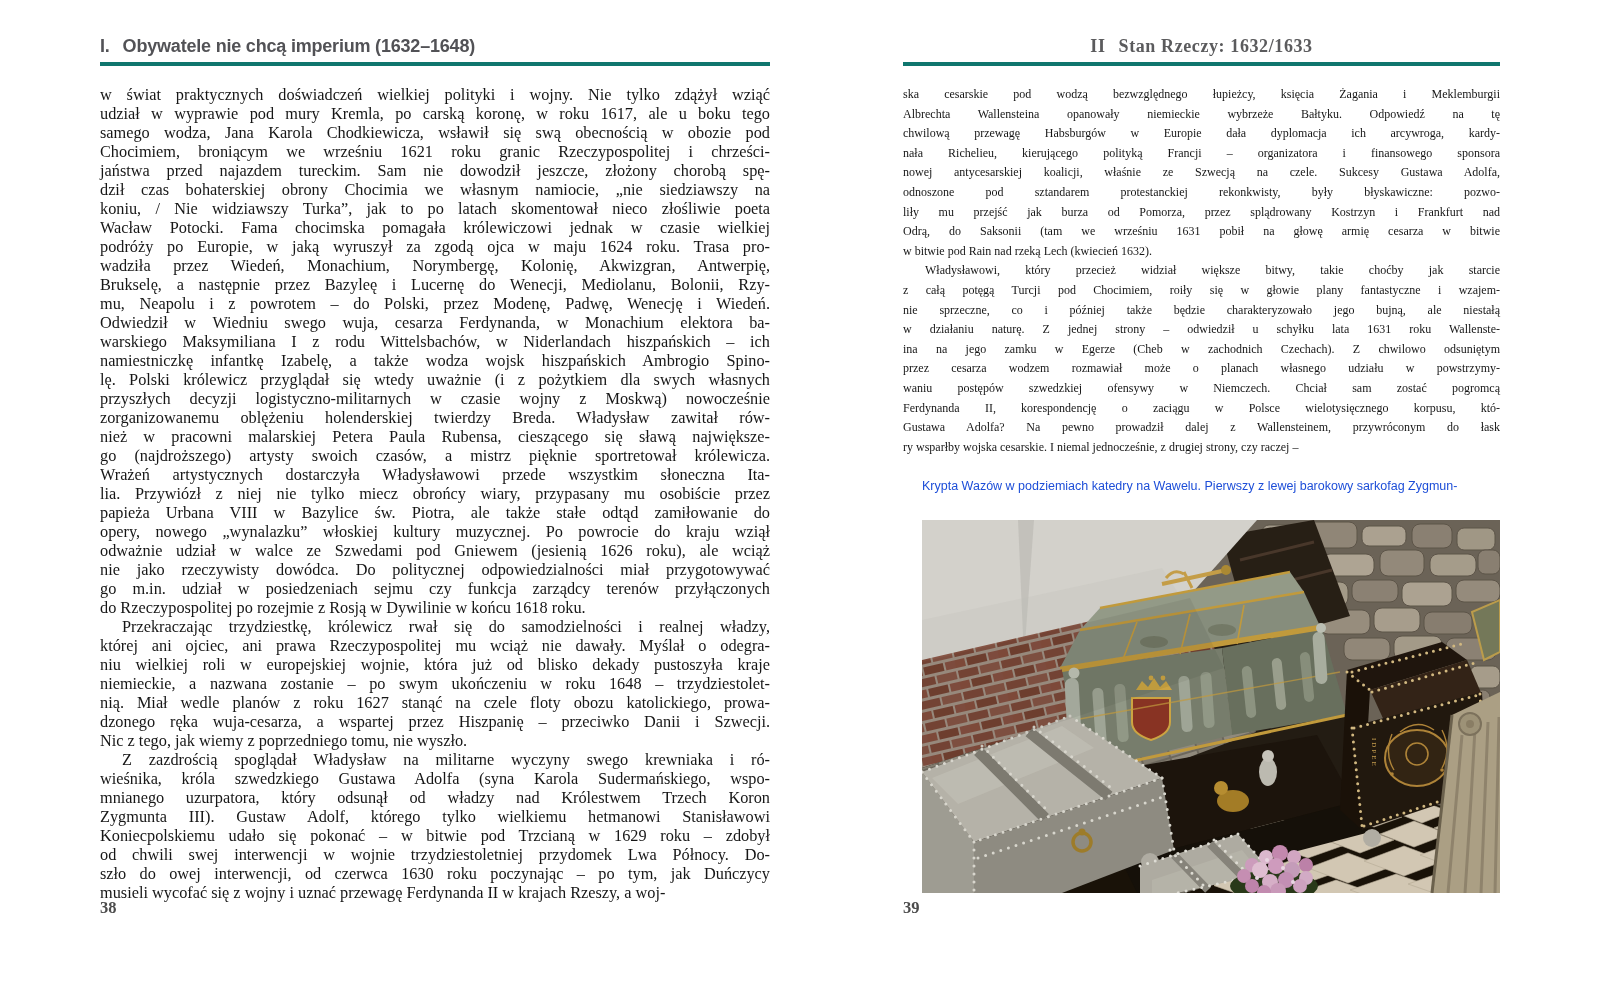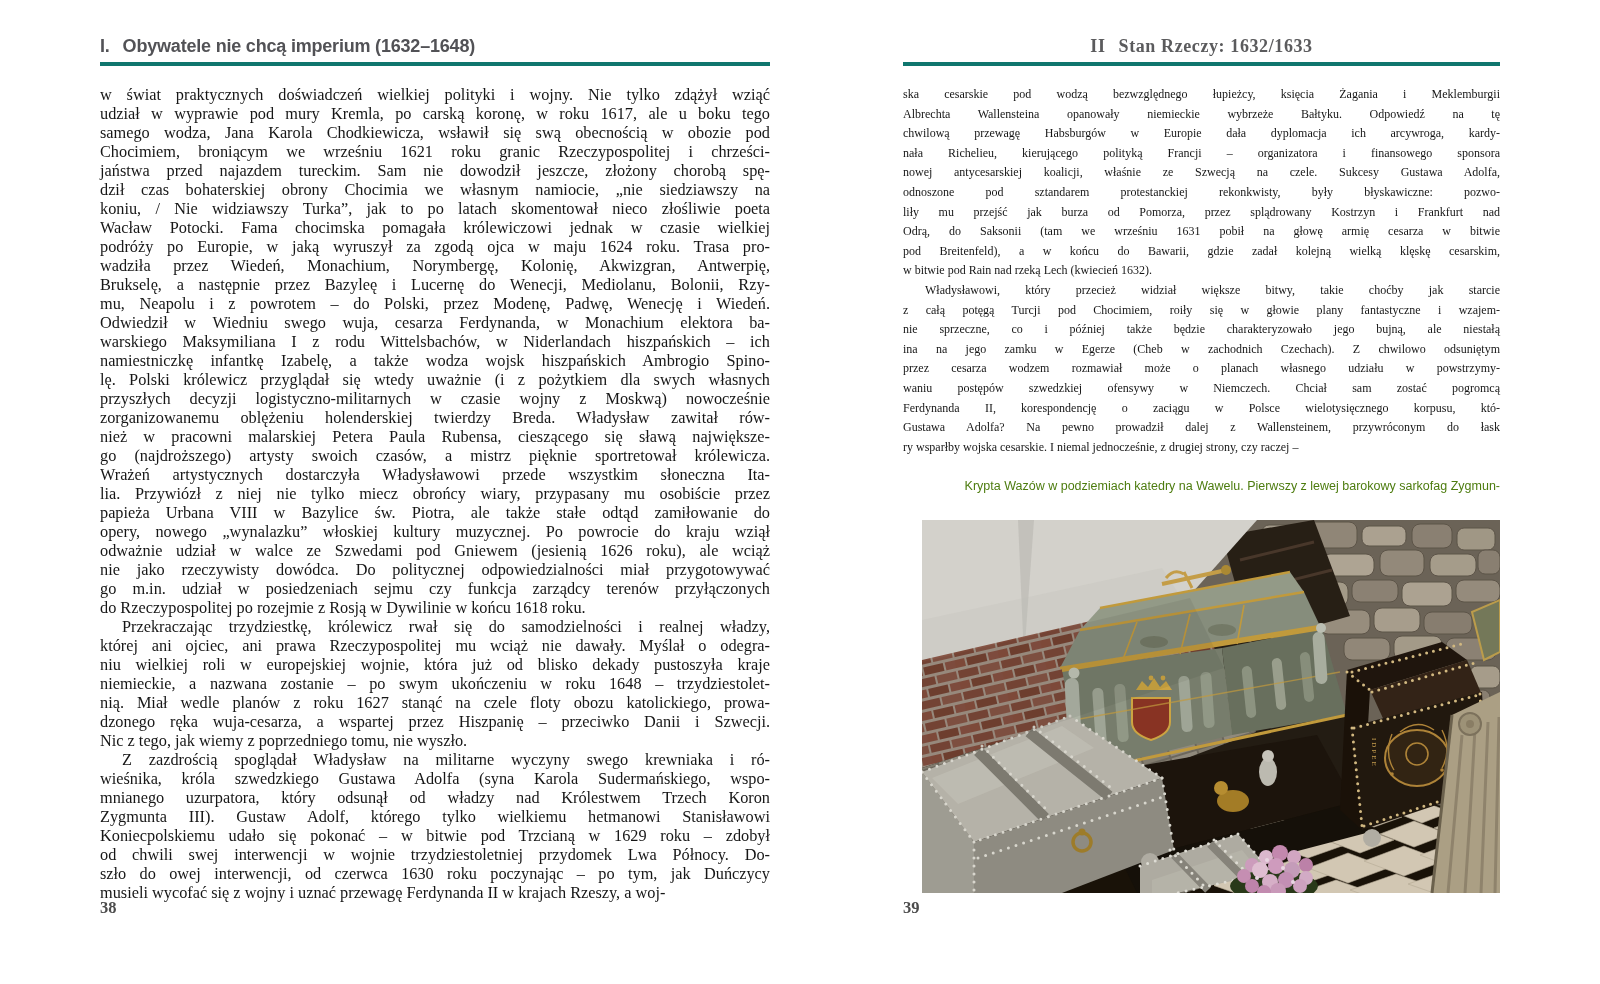--- a/index.html
+++ b/index.html
@@ -13,21 +13,21 @@
   .hdr-right{left:903px;width:597px;text-align:center;font-family:"Liberation Serif",serif;
     font-weight:bold;font-size:18px;color:#5b5b5d;letter-spacing:0.6px;}
   .hdr .numeral{margin-right:13px;}
   .textblock{position:absolute;top:77px;margin-top:8px;}
   .textblock-left{left:100px;width:670px;font-size:16.3px;line-height:19px;}
   .textblock-right{left:903px;width:597px;font-size:12px;line-height:19.6px;}
   .tline{text-align:justify;text-align-last:justify;white-space:normal;}
   .tline.last{text-align-last:left;}
   .tline.ind{text-indent:22px;}
   .caption{position:absolute;left:922px;top:477px;width:578px;
-    font-family:"Liberation Sans",sans-serif;font-size:12.5px;line-height:19px;color:#4d7c0f;text-align:right;}
+    font-family:"Liberation Sans",sans-serif;font-size:12.5px;line-height:19px;color:#1d4ed8;}
   .photo{position:absolute;left:922px;top:520px;width:578px;height:373px;}
   .photo svg{display:block;width:100%;height:100%;}
   .pagenum{position:absolute;top:898px;font-family:"Liberation Serif",serif;
     font-weight:bold;font-size:16.5px;color:#4c4c4c;}
   .pagenum-left{left:100px;}
   .pagenum-right{left:903px;width:597px;}
 </style>
 </head>
 <body>
 
@@ -89,25 +89,25 @@
 
 <div class="textblock textblock-right">
     <div class="tline">ska cesarskie pod wodzą bezwzględnego łupieżcy, księcia Żagania i Meklemburgii</div>
     <div class="tline">Albrechta Wallensteina opanowały niemieckie wybrzeże Bałtyku. Odpowiedź na tę</div>
     <div class="tline">chwilową przewagę Habsburgów w Europie dała dyplomacja ich arcywroga, kardy-</div>
     <div class="tline">nała Richelieu, kierującego polityką Francji – organizatora i finansowego sponsora</div>
     <div class="tline">nowej antycesarskiej koalicji, właśnie ze Szwecją na czele. Sukcesy Gustawa Adolfa,</div>
     <div class="tline">odnoszone pod sztandarem protestanckiej rekonkwisty, były błyskawiczne: pozwo-</div>
     <div class="tline">liły mu przejść jak burza od Pomorza, przez splądrowany Kostrzyn i Frankfurt nad</div>
     <div class="tline">Odrą, do Saksonii (tam we wrześniu 1631 pobił na głowę armię cesarza w bitwie</div>
-    <div class="tline">pod Breitenfeld), a w końcu do Bawarii, gdzie zadał kolejną wielką klęskę cesarskim,</div>
     <div class="tline last">w bitwie pod Rain nad rzeką Lech (kwiecień 1632).</div>
     <div class="tline ind">Władysławowi, który przecież widział większe bitwy, takie choćby jak starcie</div>
     <div class="tline">z całą potęgą Turcji pod Chocimiem, roiły się w głowie plany fantastyczne i wzajem-</div>
     <div class="tline">nie sprzeczne, co i później także będzie charakteryzowało jego bujną, ale niestałą</div>
+    <div class="tline">w działaniu naturę. Z jednej strony – odwiedził u schyłku lata 1631 roku Wallenste-</div>
     <div class="tline">ina na jego zamku w Egerze (Cheb w zachodnich Czechach). Z chwilowo odsuniętym</div>
     <div class="tline">przez cesarza wodzem rozmawiał może o planach własnego udziału w powstrzymy-</div>
     <div class="tline">waniu postępów szwedzkiej ofensywy w Niemczech. Chciał sam zostać pogromcą</div>
     <div class="tline">Ferdynanda II, korespondencję o zaciągu w Polsce wielotysięcznego korpusu, któ-</div>
     <div class="tline">Gustawa Adolfa? Na pewno prowadził dalej z Wallensteinem, przywróconym do łask</div>
     <div class="tline last">ry wsparłby wojska cesarskie. I niemal jednocześnie, z drugiej strony, czy raczej –</div>
   </div>
 
 <div class="caption">
     <div>Krypta Wazów w podziemiach katedry na Wawelu. Pierwszy z lewej barokowy sarkofag Zygmun-</div>

